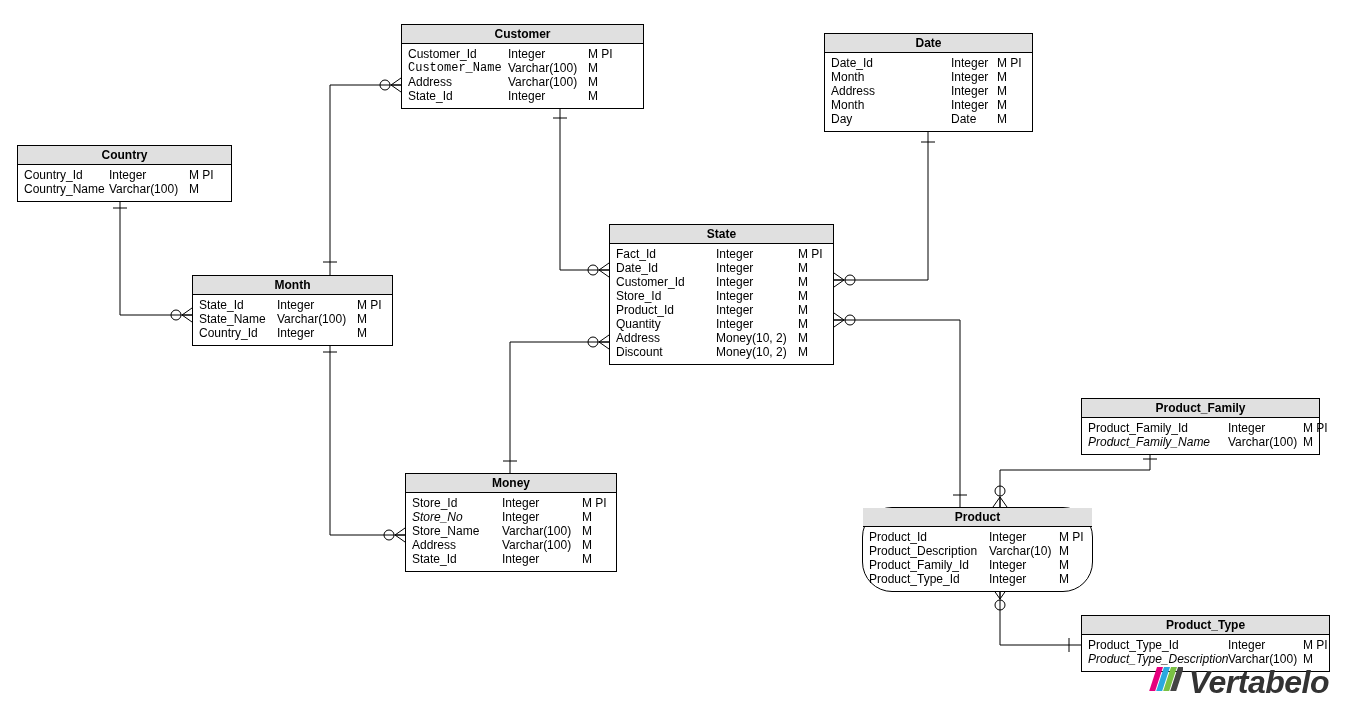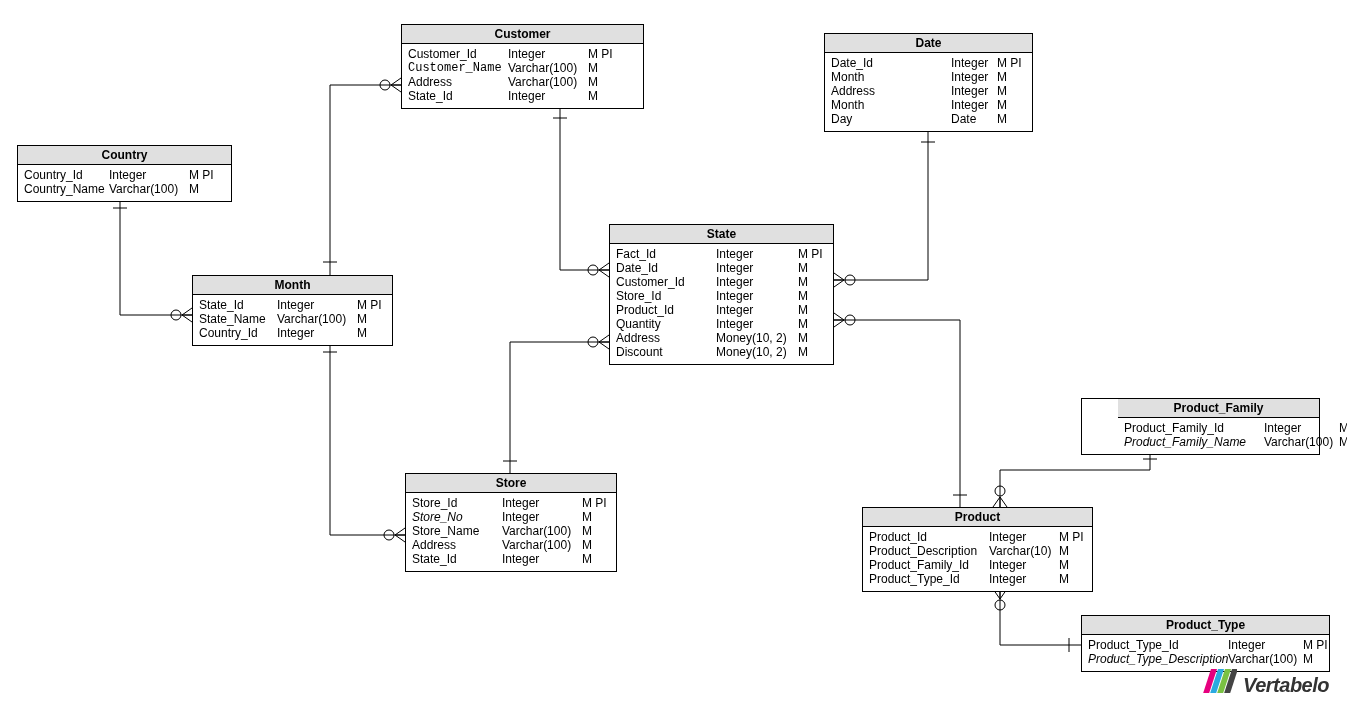--- a/index.html
+++ b/index.html
@@ -48,21 +48,21 @@
   .row .c3 { flex: 0 0 auto; text-align: left; }
   .logo {
     position: absolute;
     right: 18px;
     bottom: 12px;
     display: flex;
     align-items: center;
     gap: 6px;
   }
   .logo .word {
-    font-size: 20px;
+    font-size: 32px;
     font-weight: bold;
     font-style: italic;
     color: #333;
     letter-spacing: -0.5px;
   }
 </style>
 </head>
 <body>
 
 <svg class="connectors">
@@ -251,21 +251,21 @@
       </div>
       <div class="row">
         <span class="c1" style="width: 120px;">Day</span>
         <span class="c2" style="width: 46px;">Date</span>
         <span class="c3">M</span>
       </div>
     </div>
 </div>
 
 <div class="entity" style="left: 405px; top: 473px; width: 212px;">
-  <div class="title">Store</div>
+  <div class="title">Money</div>
   <div class="body">
       <div class="row">
         <span class="c1" style="width: 90px;">Store_Id</span>
         <span class="c2" style="width: 80px;">Integer</span>
         <span class="c3">M PI</span>
       </div>
       <div class="row">
         <span class="c1" style="width: 90px; font-style: italic;">Store_No</span>
         <span class="c2" style="width: 80px;">Integer</span>
         <span class="c3">M</span>
@@ -281,21 +281,21 @@
         <span class="c3">M</span>
       </div>
       <div class="row">
         <span class="c1" style="width: 90px;">State_Id</span>
         <span class="c2" style="width: 80px;">Integer</span>
         <span class="c3">M</span>
       </div>
     </div>
 </div>
 
-<div class="entity" style="left: 862px; top: 507px; width: 231px;">
+<div class="entity" style="left: 862px; top: 507px; width: 231px; border-radius: 30px;">
   <div class="title">Product</div>
   <div class="body">
       <div class="row">
         <span class="c1" style="width: 120px;">Product_Id</span>
         <span class="c2" style="width: 70px;">Integer</span>
         <span class="c3">M PI</span>
       </div>
       <div class="row">
         <span class="c1" style="width: 120px;">Product_Description</span>
         <span class="c2" style="width: 70px;">Varchar(10)</span>
@@ -307,21 +307,21 @@
         <span class="c3">M</span>
       </div>
       <div class="row">
         <span class="c1" style="width: 120px;">Product_Type_Id</span>
         <span class="c2" style="width: 70px;">Integer</span>
         <span class="c3">M</span>
       </div>
     </div>
 </div>
 
-<div class="entity" style="left: 1081px; top: 398px; width: 239px; padding-left: 36px;">
+<div class="entity" style="left: 1081px; top: 398px; width: 239px;">
   <div class="title">Product_Family</div>
   <div class="body">
       <div class="row">
         <span class="c1" style="width: 140px;">Product_Family_Id</span>
         <span class="c2" style="width: 75px;">Integer</span>
         <span class="c3">M PI</span>
       </div>
       <div class="row">
         <span class="c1" style="width: 140px; font-style: italic;">Product_Family_Name</span>
         <span class="c2" style="width: 75px;">Varchar(100)</span>

